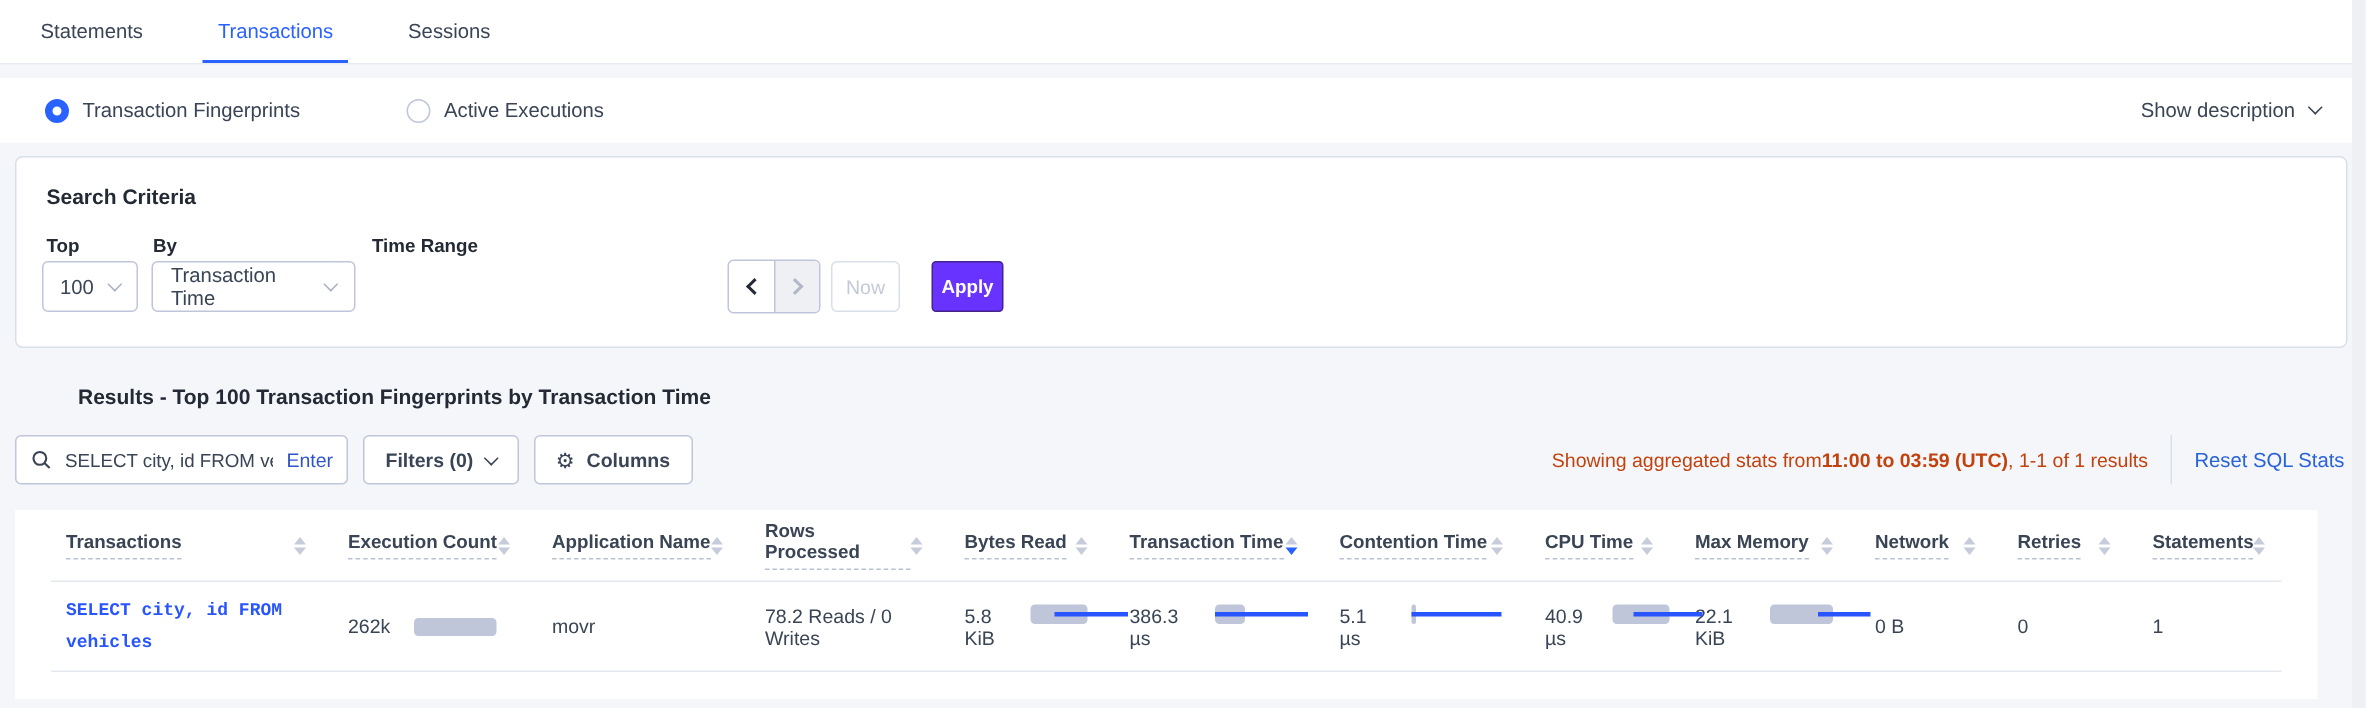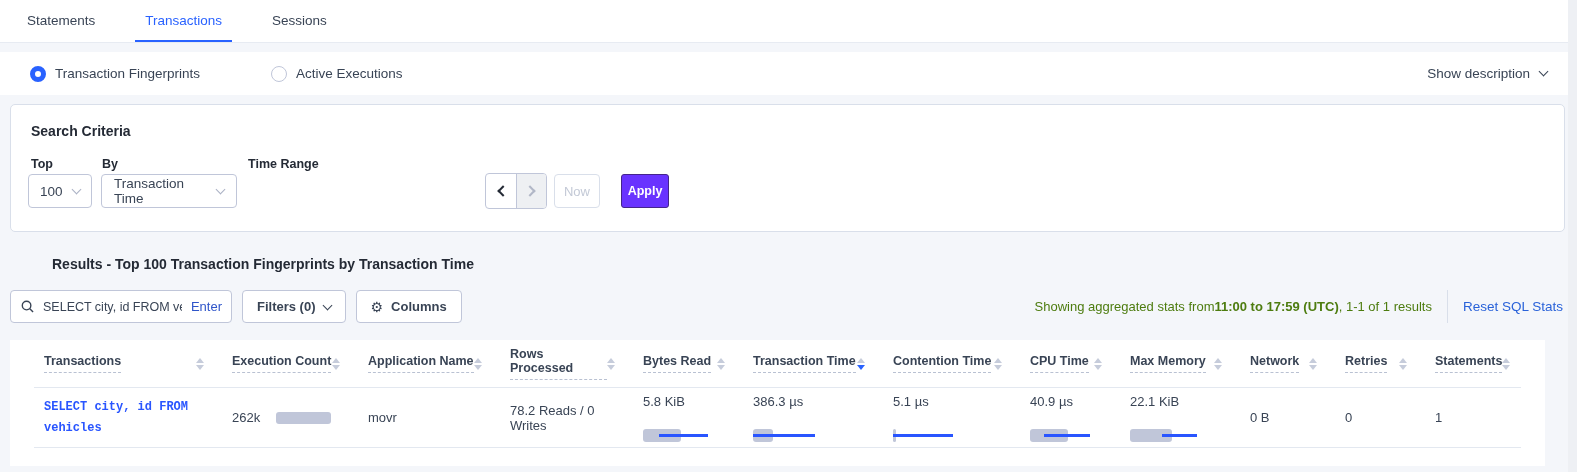--- a/index.html
+++ b/index.html
@@ -83,21 +83,21 @@
   .enter-label { font-size:13px; color:#2f55c9; flex:none; cursor:pointer; }
   .btn {
     height:33px; border:1px solid #c0c6d9; border-radius:4px; background:#fff;
     display:flex; align-items:center; justify-content:center; gap:8px;
     font-size:13px; font-weight:bold; color:#394455; padding:0 14px; cursor:pointer;
   }
   .filters-btn { margin-left:10px; }
   .columns-btn { margin-left:10px; }
   .btn .chev { margin-top:-2px; }
   .gear-glyph { font-weight:normal; font-size:14px; color:#394455; }
-  .stats { margin-left:auto; font-size:13px; color:#4d7c0f; white-space:nowrap; display:flex; align-items:center; }
+  .stats { margin-left:auto; font-size:13px; color:#c2410c; white-space:nowrap; display:flex; align-items:center; }
   .stats b { font-weight:bold; }
   .divider-v { width:1px; height:33px; background:#d9dfea; margin:0 15px; }
   .reset-link { color:#2962d9; font-size:13.5px; cursor:pointer; white-space:nowrap; }
 
   
   .table-card { position:absolute; top:340px; left:10px; width:1535px; height:126px; background:#fff; padding:0 24px; }
   .tgrid { display:grid; grid-template-columns:188px 136px 142px 133px 110px 140px 137px 100px 120px 95px 90px 1fr; align-items:center; }
   .thead { height:48px; border-bottom:1px solid #e3e8f0; }
   .th { display:flex; align-items:center; justify-content:space-between; padding:0 18px 0 10px; cursor:pointer; }
   .th-label { font-size:12.5px; font-weight:bold; color:#394455; border-bottom:1px dashed #b9c1d2; padding-bottom:4px; }
@@ -107,21 +107,21 @@
   .th.sorted .sort .dn { border-top-color:#2962ff; }
   .trow { height:60px; border-bottom:1px solid #e3e8f0; font-size:13px; color:#394455; }
   .td { padding-left:10px; }
   .sql {
     font-family:"Liberation Mono","DejaVu Sans Mono",monospace; font-size:12px; font-weight:bold;
     color:#2955ff; line-height:1.7; width:160px; cursor:pointer;
   }
   .count-cell { display:flex; align-items:center; gap:16px; }
   .count-bar-wrap { position:relative; height:12px; width:60px; }
   .count-bar-wrap .bar { position:absolute; top:0; height:12px; background:#c0c6d9; border-radius:3px; }
-  .barchart { display:flex; flex-direction:column; gap:20px; justify-content:center; }
+  .barchart { display:flex; flex-direction:row; gap:20px; justify-content:center; }
   .bc-value { font-size:13px; color:#394455; }
   .bc-graph { position:relative; height:13px; width:100px; }
   .bc-graph .bar { position:absolute; top:0; height:13px; background:#c0c6d9; border-radius:3px; }
   .bc-graph .line { position:absolute; top:5px; height:3px; background:#2955ff; }
 
   
   .scroll-strip { position:absolute; right:0; top:0; width:9px; height:472px; background:#eef0f4; }
 </style>
 </head>
 <body>
@@ -193,21 +193,21 @@
     <span class="chev"></span>
   </div>
 
   <div class="btn columns-btn">
     <span class="gear-glyph">⚙</span>
     <span>Columns</span>
   </div>
 
   <div class="stats">
     <span>Showing aggregated stats from </span>
-      <b>11:00 to 17:59 (UTC)</b>
+      <b>11:00 to 03:59 (UTC)</b>
       <span>, 1-1 of 1 results</span>
   </div>
   <div class="divider-v"></div>
   <div class="reset-link">Reset SQL Stats</div>
 </div>
 
 <div class="table-card">
 
   <div class="tgrid thead">
     <div class="th">

